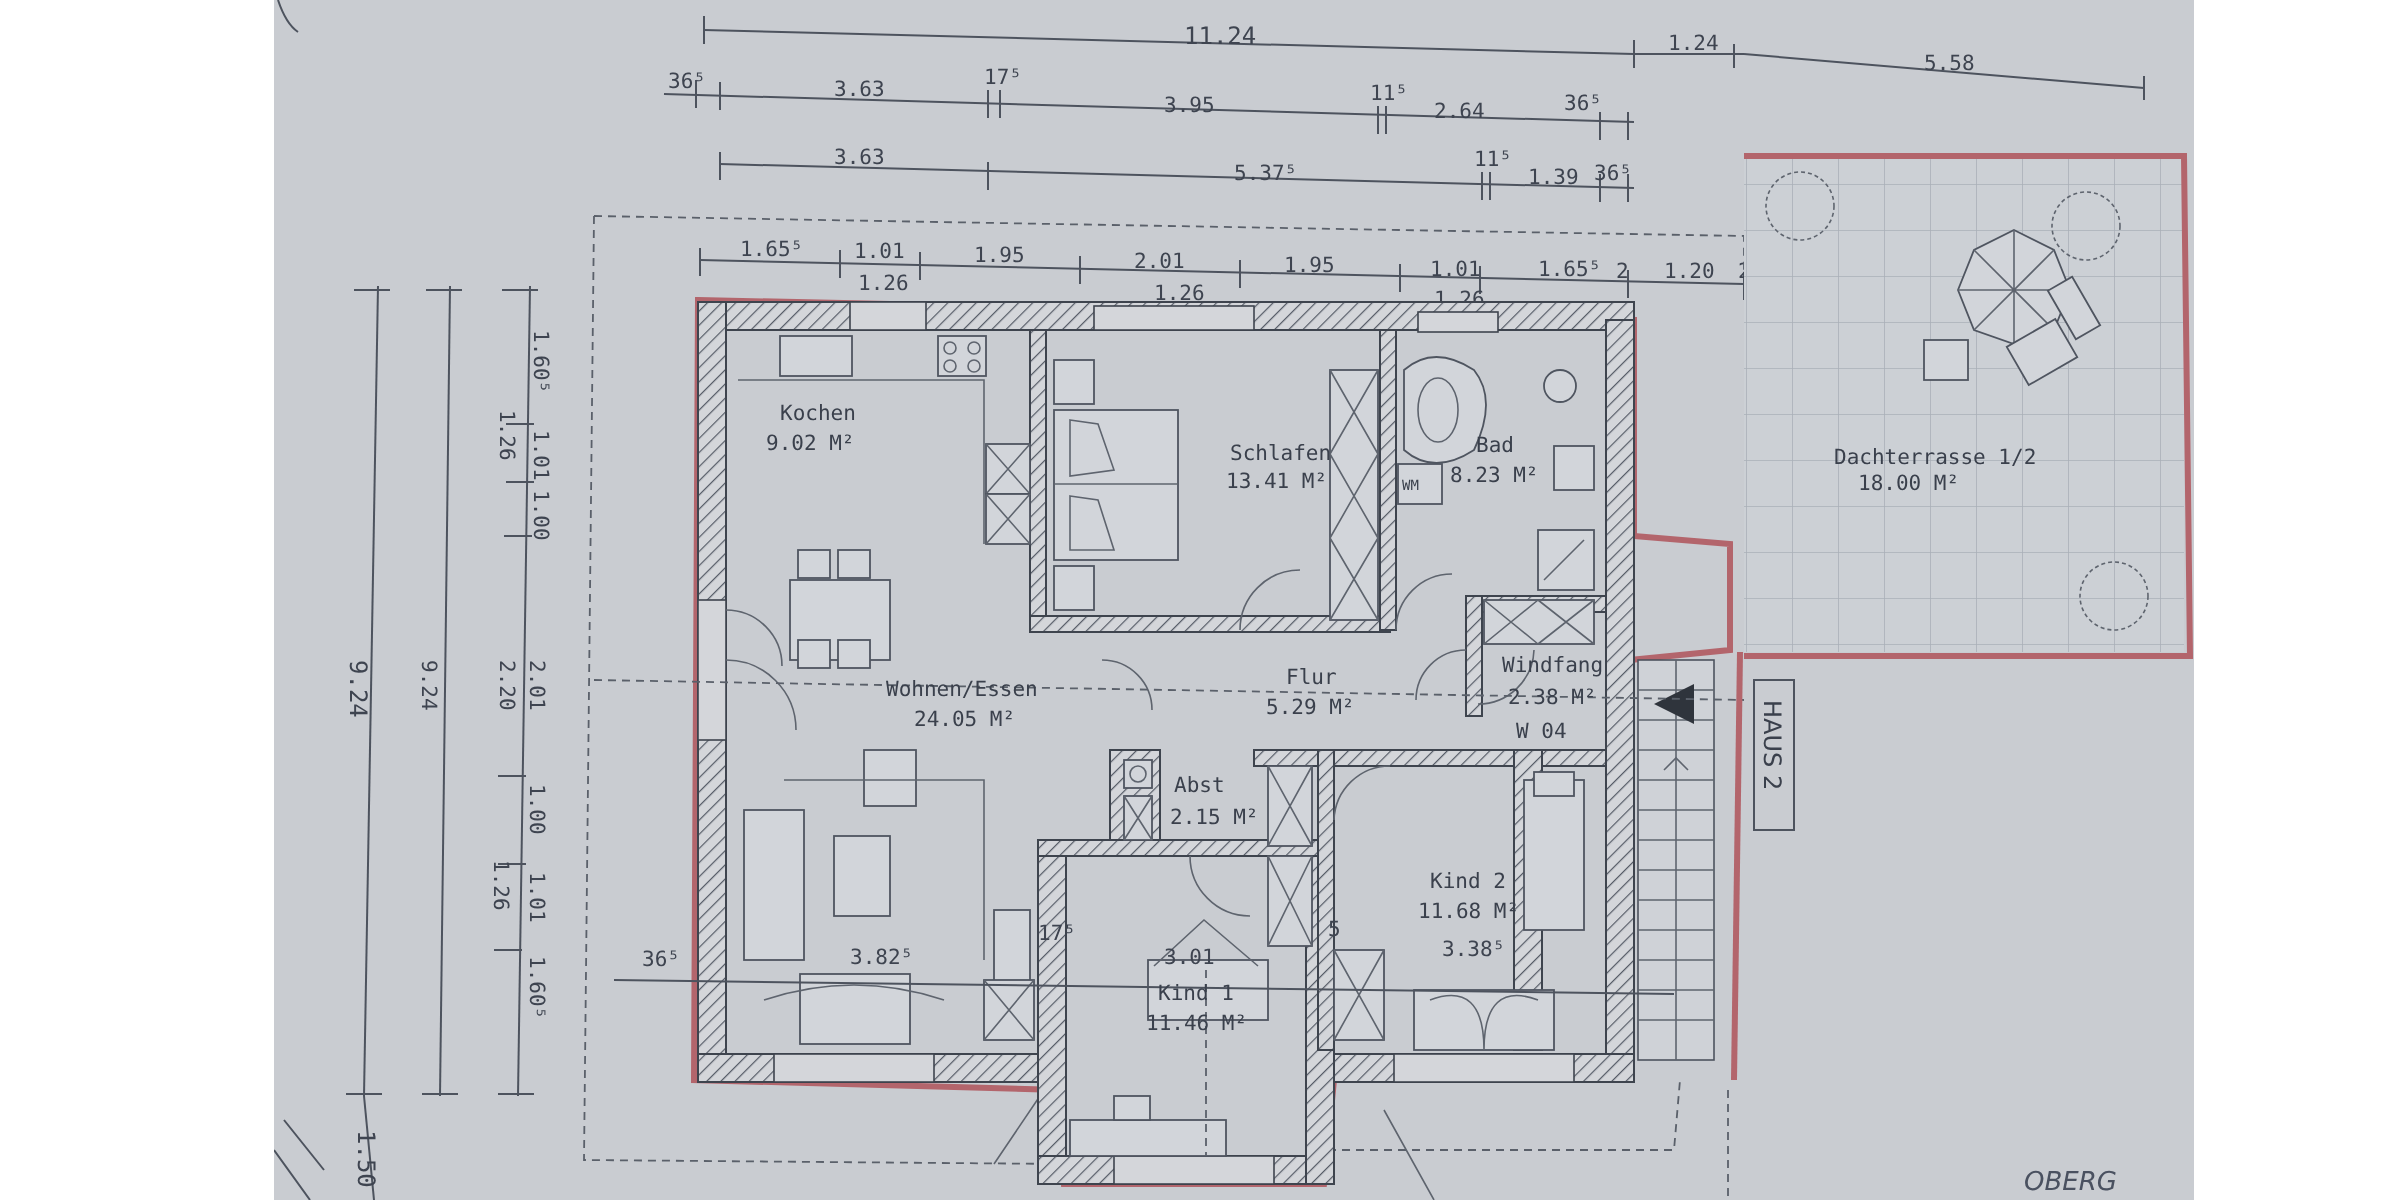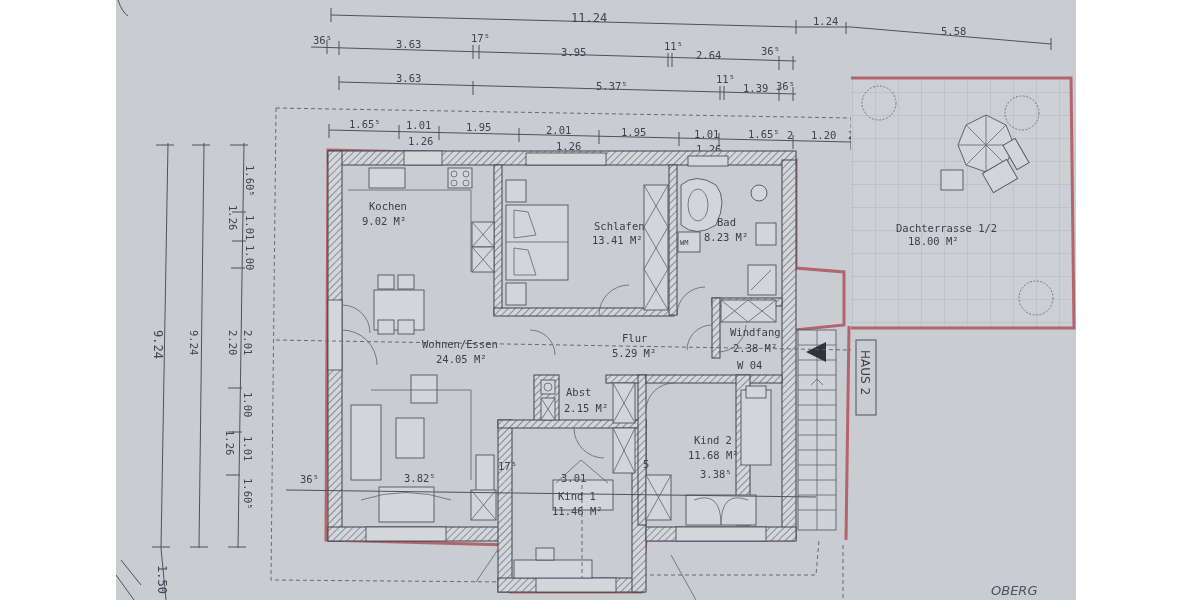--- a/index.html
+++ b/index.html
@@ -1,17 +1,17 @@
 <!DOCTYPE html>
 <html><head>
 <meta charset="utf-8">
 <style>
   html,body{margin:0;padding:0;background:#ffffff;}
   body{width:1200px;height:600px;overflow:hidden;position:relative;font-family:"DejaVu Sans Mono","Liberation Mono",monospace;}
-  #sheet{position:absolute;left:116px;top:0;width:960px;height:600px;background:#c9ccd1;overflow:hidden;}
+  #sheet{position:absolute;left:137px;top:0;width:960px;height:600px;background:#c9ccd1;overflow:hidden;}
   #sheet svg{position:absolute;left:0;top:0;}
   .dim{font-size:10.5px;fill:#3e4450;font-family:"DejaVu Sans Mono","Liberation Mono",monospace;}
   .dimbig{font-size:12px;fill:#3e4450;font-family:"DejaVu Sans Mono","Liberation Mono",monospace;}
   .room{font-size:10.5px;fill:#3a404c;font-family:"DejaVu Sans Mono","Liberation Mono",monospace;}
   .line{stroke:#4d535e;stroke-width:1;fill:none;}
   .thin{stroke:#5e646e;stroke-width:0.8;fill:none;}
   .dash{stroke:#5a606a;stroke-width:0.9;fill:none;stroke-dasharray:4 3;}
   .wall{fill:url(#hatch);stroke:#3e444e;stroke-width:1;}
   .red{stroke:#b3656c;stroke-width:3;fill:none;}
   .furn{fill:#d2d5da;stroke:#4f5560;stroke-width:0.9;}

